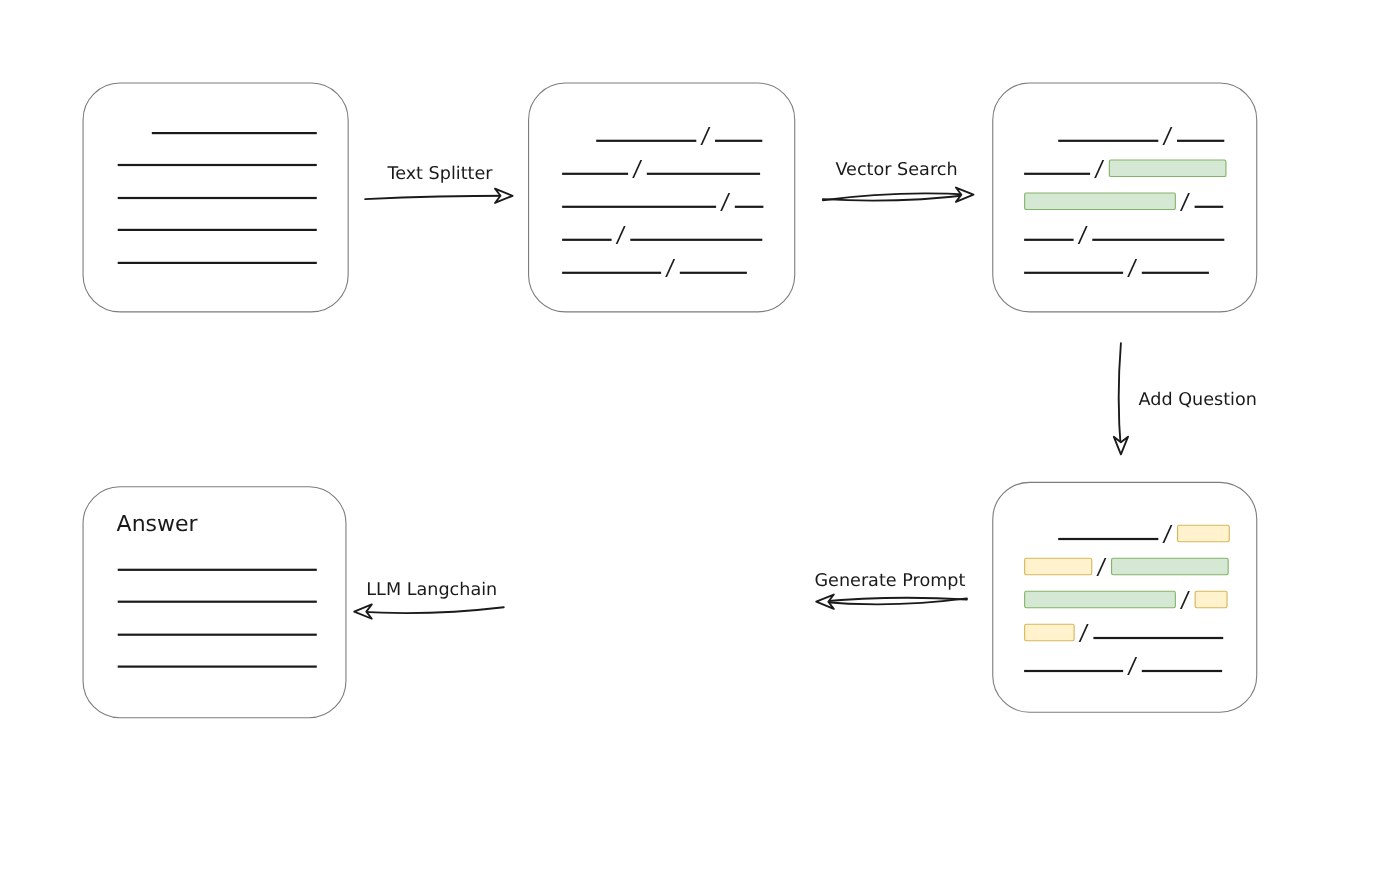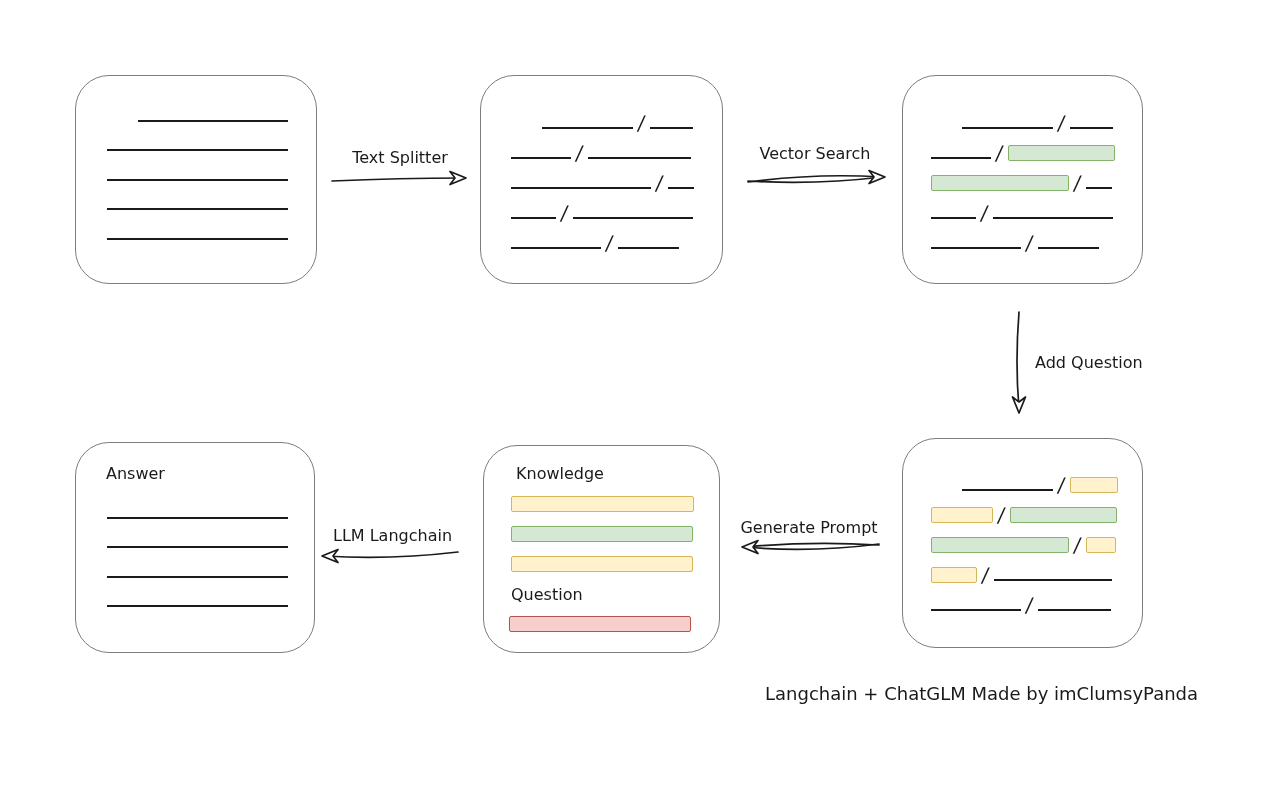--- a/index.html
+++ b/index.html
@@ -37,21 +37,21 @@
   .bar {
     height: 16px;
     border-radius: 2px;
     transform: translateY(2px);
   }
   .bar-yellow { background: var(--yellow-fill); border: 1.5px solid var(--yellow-border); }
   .bar-green  { background: var(--green-fill);  border: 1.5px solid var(--green-border); }
   .bar-red    { background: var(--red-fill);    border: 1.5px solid var(--red-border); }
 
   
-  .inner-label { position: absolute; font-size: 16px; }
+  .inner-label { position: absolute; font-size: 20px; }
   .bars-stack { position: absolute; }
   .bars-stack .bar { display: block; transform: none; margin-bottom: 14px; }
 
   
   .arrow-label {
     position: absolute;
     font-size: 16px;
     text-align: center;
     white-space: nowrap;
   }
@@ -214,32 +214,20 @@
           <div class="hline" style="width: 118px;"></div>
         </div>
         <div class="seg-row" style="padding-left: 28px;">
           <div class="hline" style="width: 90px;"></div>
           <span class="slash">/</span>
           <div class="hline" style="width: 73px;"></div>
         </div>
       </div>
   </div>
 
-  <div class="node" style="left:483px; top:445px; width:237px; height:208px;">
-    <div class="inner-label" style="left:32px; top:18px;">Knowledge</div>
-    <div class="bars-stack" style="left:27px; top:50px;">
-        <div class="bar bar-yellow" style="width: 183px;"></div>
-        <div class="bar bar-green" style="width: 182px;"></div>
-        <div class="bar bar-yellow" style="width: 182px;"></div>
-      </div>
-    <div class="inner-label" style="left:27px; top:139px;">Question</div>
-    <div class="bars-stack" style="left:25px; top:170px;">
-        <div class="bar bar-red" style="width: 182px;"></div>
-      </div>
-  </div>
 
   <div class="node" style="left:75px; top:442px; width:240px; height:211px;">
     <div class="inner-label" style="left:30px; top:21px;">Answer</div>
     <div class="rows rh295" style="left:30px; top:46px; right:auto; width:190px;">
         <div class="seg-row" style="padding-left: 1px;">
           <div class="hline" style="width: 181px;"></div>
         </div>
         <div class="seg-row" style="padding-left: 1px;">
           <div class="hline" style="width: 181px;"></div>
         </div>
@@ -251,15 +239,14 @@
         </div>
       </div>
   </div>
 
   <div class="arrow-label" style="left:330px; top:148px; width:140px;">Text Splitter</div>
   <div class="arrow-label" style="left:745px; top:144px; width:140px;">Vector Search</div>
   <div class="arrow-label" style="left:1035px; top:353px; width:120px; text-align:left;">Add Question</div>
   <div class="arrow-label" style="left:733px; top:518px; width:152px;text-align:center;">Generate Prompt</div>
   <div class="arrow-label" style="left:325px; top:526px; width:135px;">LLM Langchain</div>
 
-  <div id="caption">Langchain + ChatGLM Made by imClumsyPanda</div>
 
 </div>
 
 </body></html>

